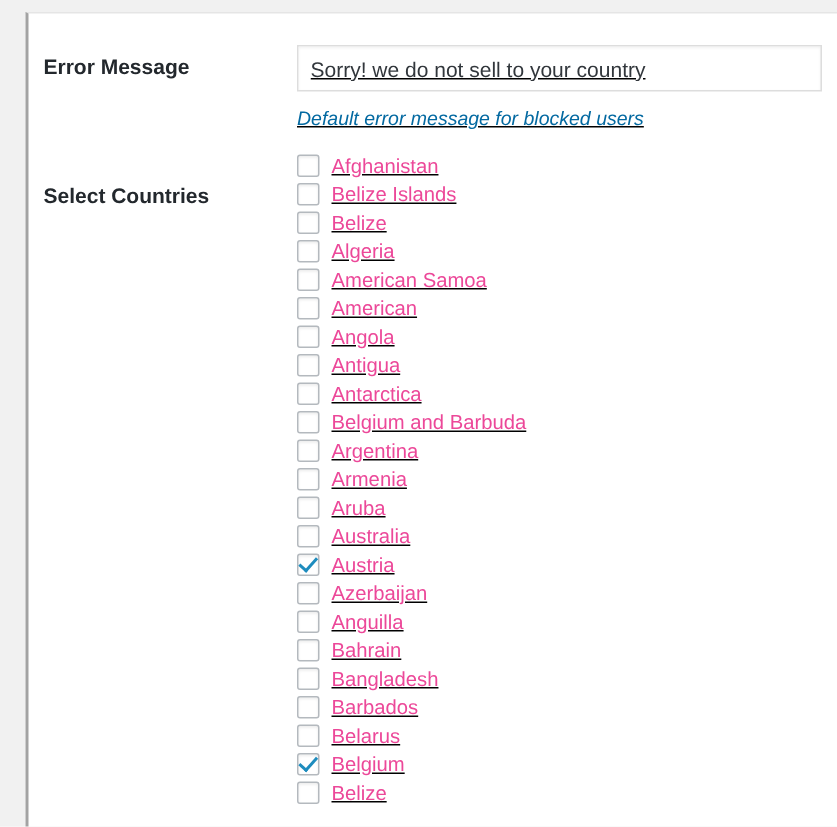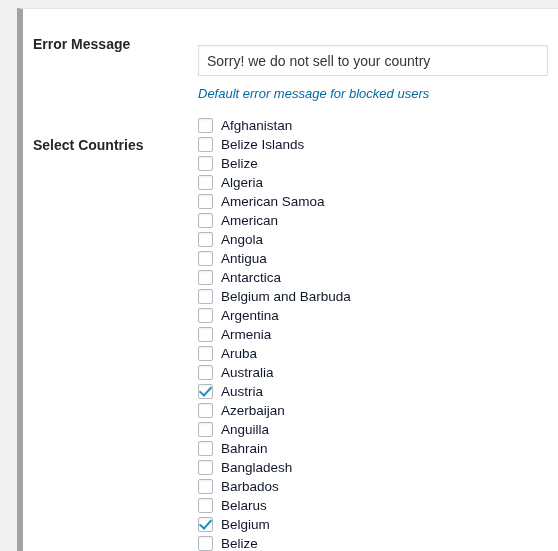--- a/index.html
+++ b/index.html
@@ -27,21 +27,21 @@
 
   
   .settings-panel {
     position: absolute;
     left: 17px;
     top: 8px;
     width: 541px;
     height: 543px;
     background: #ffffff;
     border-top: 1px solid #e5e5e5;
-    border-left: 6px solid #a3a3a3;
+    border-left: 2px solid #a3a3a3;
     overflow: hidden;
   }
 
   .form-table {
     width: 100%;
     border-collapse: collapse;
   }
   .form-table tr { vertical-align: top; }
 
   .field-label {
@@ -49,21 +49,22 @@
     padding: 26px 10px 0 10px;
     font-size: 14px;
     font-weight: bold;
     color: #23282d;
     line-height: 1.3;
     text-align: left;
     white-space: nowrap;
   }
 
   .field-body {
-    padding: 36px 10px 0 0;
+    padding: 21px 10px 0 0;
+    text-decoration: underline;
   }
 
   
   .text-input {
     display: block;
     width: 350px;
     height: 31px;
     padding: 3px 8px;
     font-family: "Liberation Sans", sans-serif;
     font-size: 14px;
@@ -117,21 +118,21 @@
     top: -1px;
     width: 5px;
     height: 10px;
     border: solid #1e8cbe;
     border-width: 0 2px 2px 0;
     transform: rotate(42deg);
   }
 
   .country-name {
     font-size: 13.5px;
-    color: #0f172a;
+    color: #ec4899;
     white-space: nowrap;
   }
 </style>
 </head>
 <body>
 
 <div class="page-gutter"></div>
 
 <div class="settings-panel">
   <table class="form-table">

